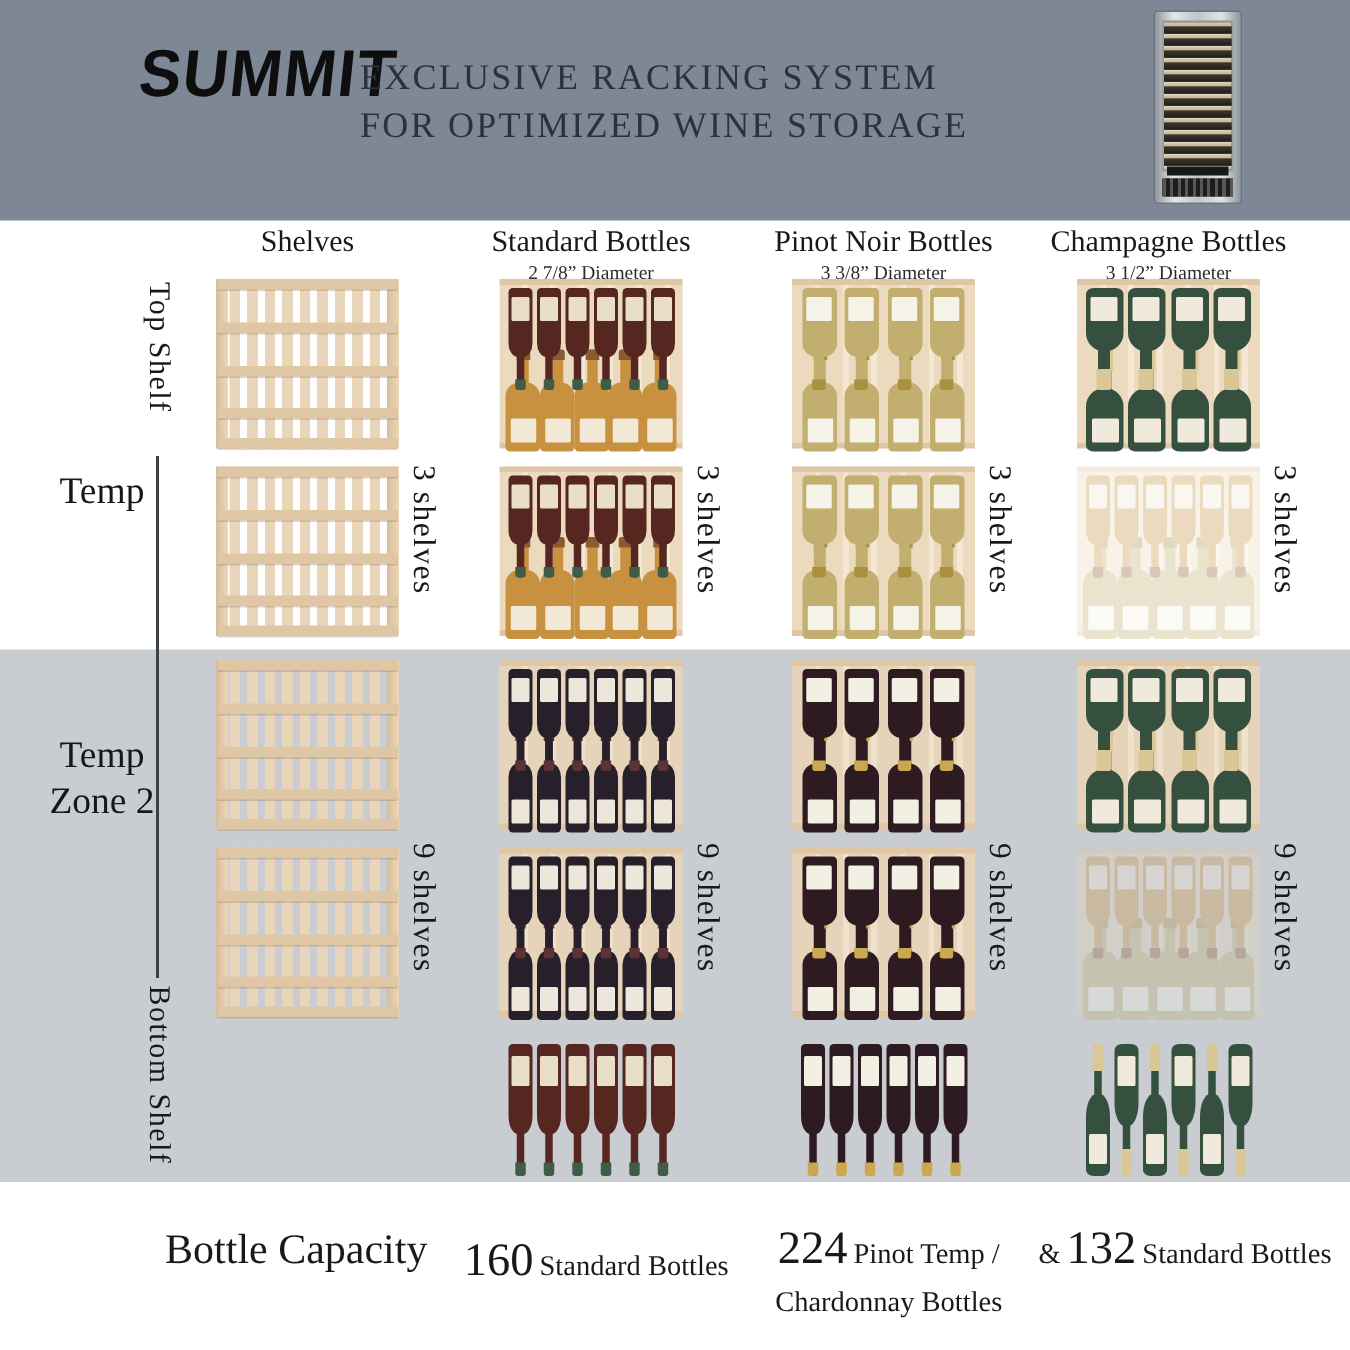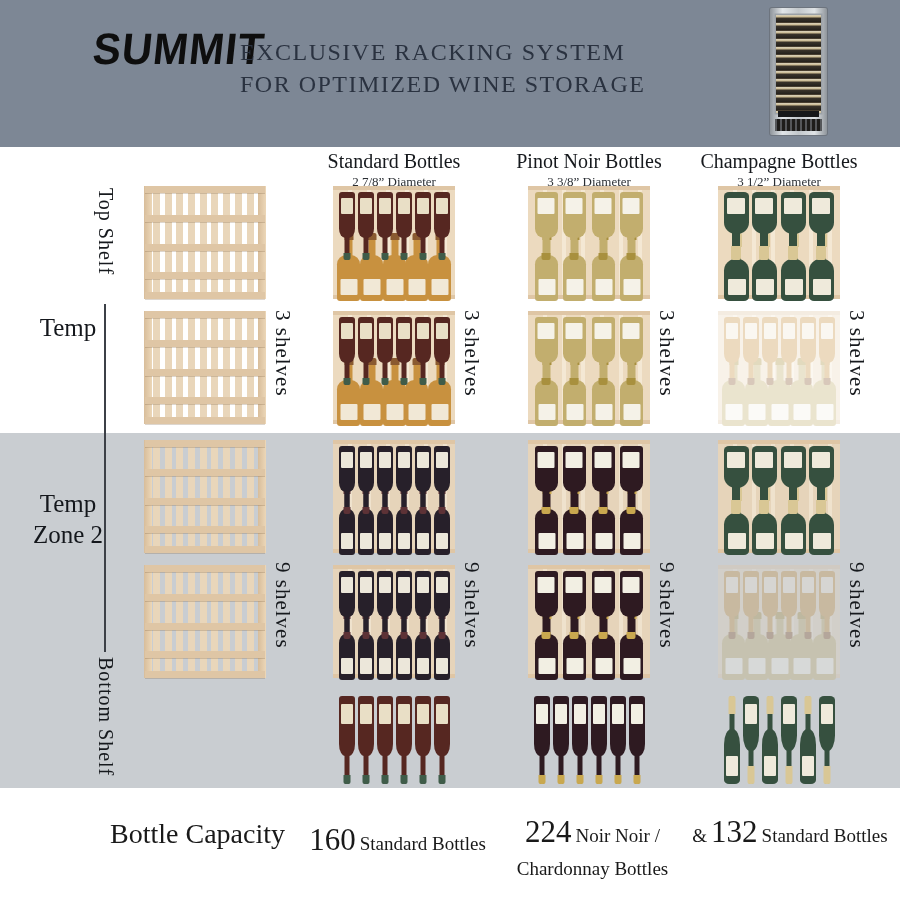--- a/index.html
+++ b/index.html
@@ -88,20 +88,24 @@
       <div>EXCLUSIVE RACKING SYSTEM</div>
       <div>FOR OPTIMIZED WINE STORAGE</div>
     </div>
     <div class="cooler">
       <div class="cooler-glass"></div>
       <div class="cooler-panel"></div>
       <div class="cooler-kick"></div>
     </div>
   </div>
 
+  <div class="colhead ch-c0">
+    <div class="ch-main">Shelves</div>
+    <div class="ch-sub"></div>
+  </div>
   <div class="colhead ch-c1">
     <div class="ch-main">Standard Bottles</div>
     <div class="ch-sub">2 7/8” Diameter</div>
   </div>
   <div class="colhead ch-c2">
     <div class="ch-main">Pinot Noir Bottles</div>
     <div class="ch-sub">3 3/8” Diameter</div>
   </div>
   <div class="colhead ch-c3">
     <div class="ch-main">Champagne Bottles</div>
@@ -1008,21 +1012,21 @@
 
   <div class="capacity">
     <div class="cap-block cap-title">Bottle Capacity</div>
     <div class="cap-block cap-1">
       <span class="cap-num">160</span>
       <span class="cap-txt">Standard Bottles</span>
     </div>
     <div class="cap-block cap-2">
       <div class="cap-line">
         <span class="cap-num">224</span>
-        <span class="cap-txt">Noir Noir /</span>
+        <span class="cap-txt">Pinot Temp /</span>
       </div>
       <div class="cap-line cap-txt">Chardonnay Bottles</div>
     </div>
     <div class="cap-block cap-3">
       <div class="cap-line">
         <span class="cap-txt">&amp;</span>
         <span class="cap-num">132</span>
         <span class="cap-txt">Standard Bottles</span>
       </div>
     </div>

